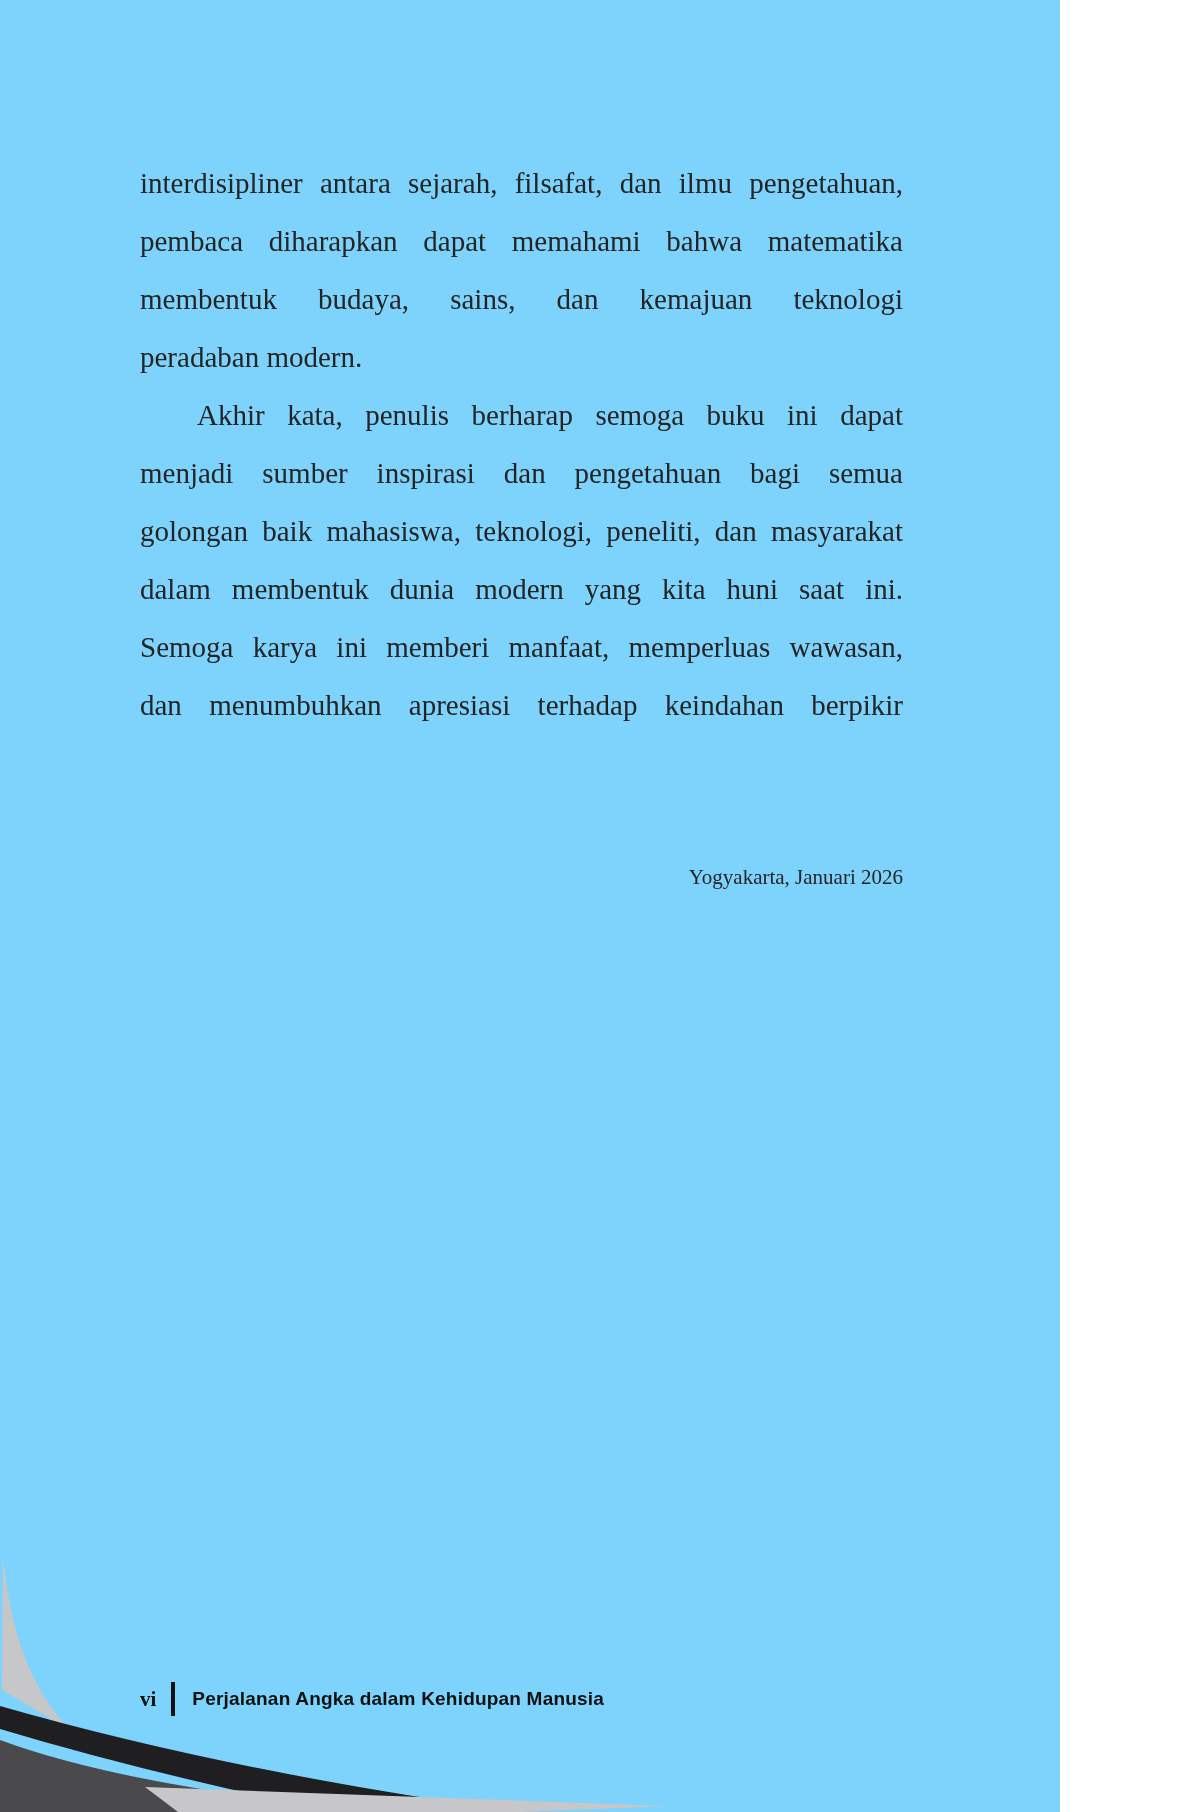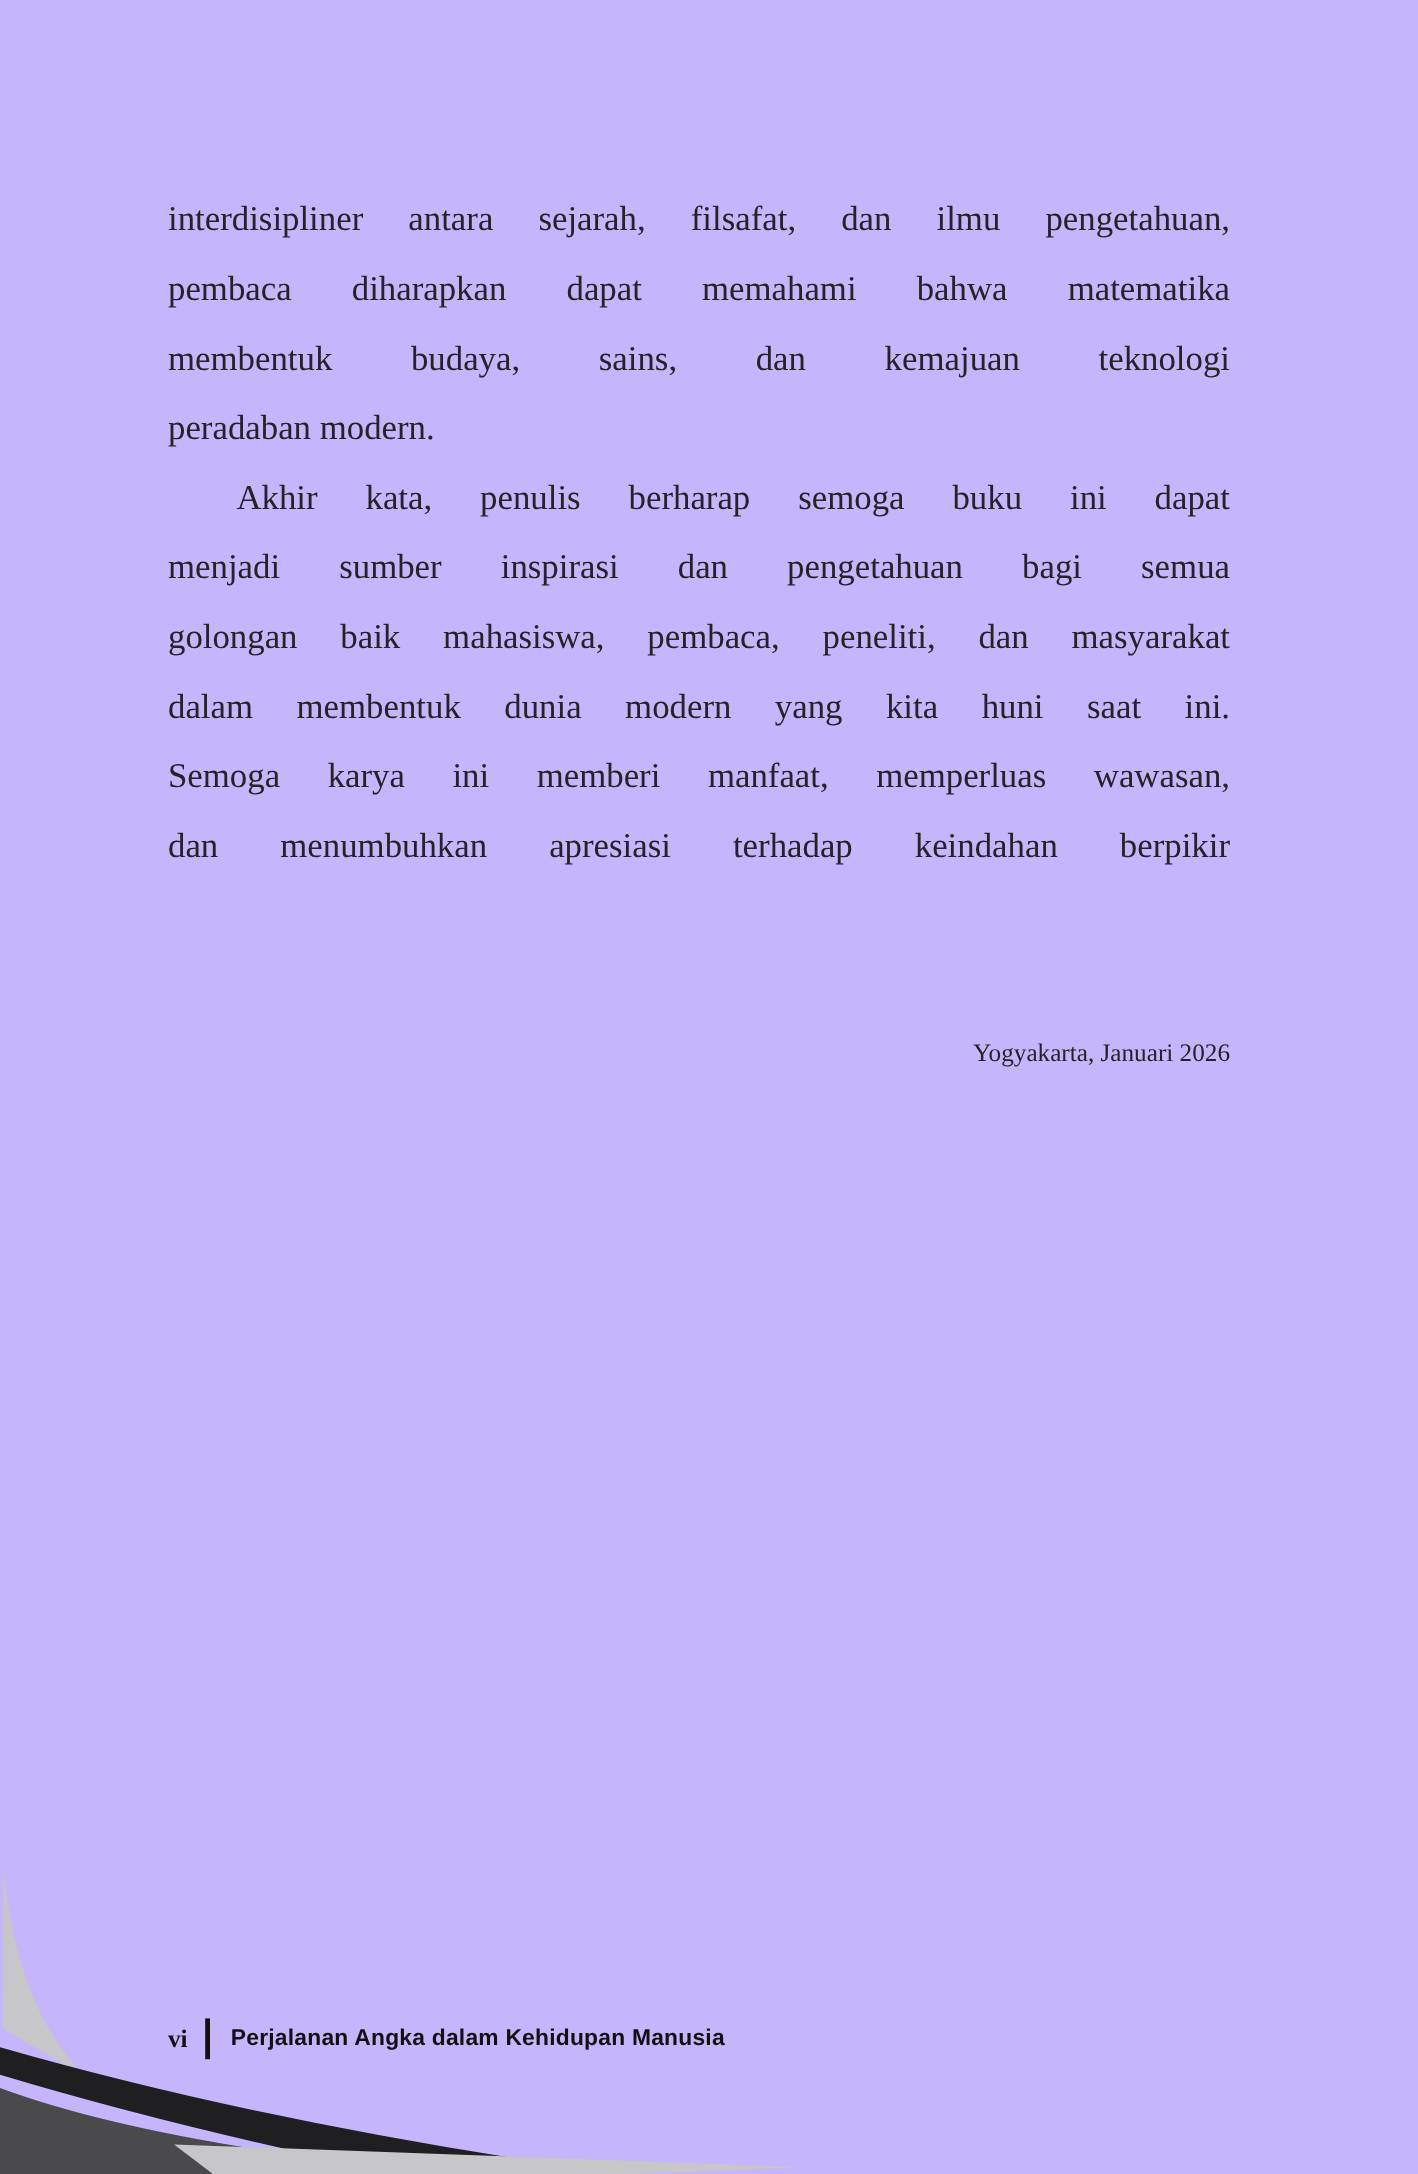--- a/index.html
+++ b/index.html
@@ -1,19 +1,19 @@
 <!DOCTYPE html>
 <html><head>
 <meta charset="utf-8">
 <style>
   html,body{margin:0;padding:0;}
   .page{
     position:relative;
-    width:1182px;height:1812px;
-    background:#c4b5fd;
+    width:1060px;height:1812px;
+    background:#7dd3fc;
     overflow:hidden;
     font-family:"Liberation Serif","DejaVu Serif",serif;
   }
   .content{
     position:absolute;
     top:0;left:0;right:0;
     padding:154px 157px 0 140px;
     color:#242424;
     font-size:29px;
     line-height:58px;
@@ -88,21 +88,21 @@
     <div>
         <div class="para">
           <span class="tline">interdisipliner antara sejarah, filsafat, dan ilmu pengetahuan,</span>
           <span class="tline">pembaca diharapkan dapat memahami bahwa matematika</span>
           <span class="tline">membentuk budaya, sains, dan kemajuan teknologi</span>
           <span class="tline last">peradaban modern.</span>
         </div>
         <div class="para">
           <span class="tline indent">Akhir kata, penulis berharap semoga buku ini dapat</span>
           <span class="tline">menjadi sumber inspirasi dan pengetahuan bagi semua</span>
-          <span class="tline">golongan baik mahasiswa, pembaca, peneliti, dan masyarakat</span>
+          <span class="tline">golongan baik mahasiswa, teknologi, peneliti, dan masyarakat</span>
           <span class="tline">dalam membentuk dunia modern yang kita huni saat ini.</span>
           <span class="tline">Semoga karya ini memberi manfaat, memperluas wawasan,</span>
           <span class="tline">dan menumbuhkan apresiasi terhadap keindahan berpikir</span>
         </div>
       </div>
     <div class="dateline">Yogyakarta, Januari 2026</div>
   </div>
 
   <div class="footer">
     <span class="pgnum">vi</span>

